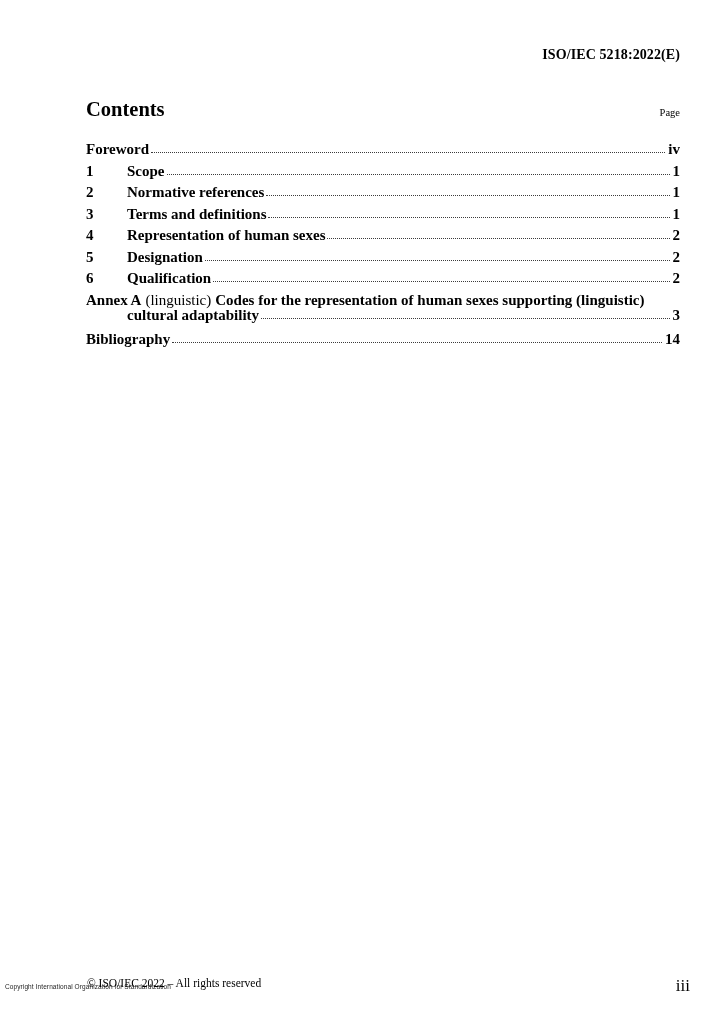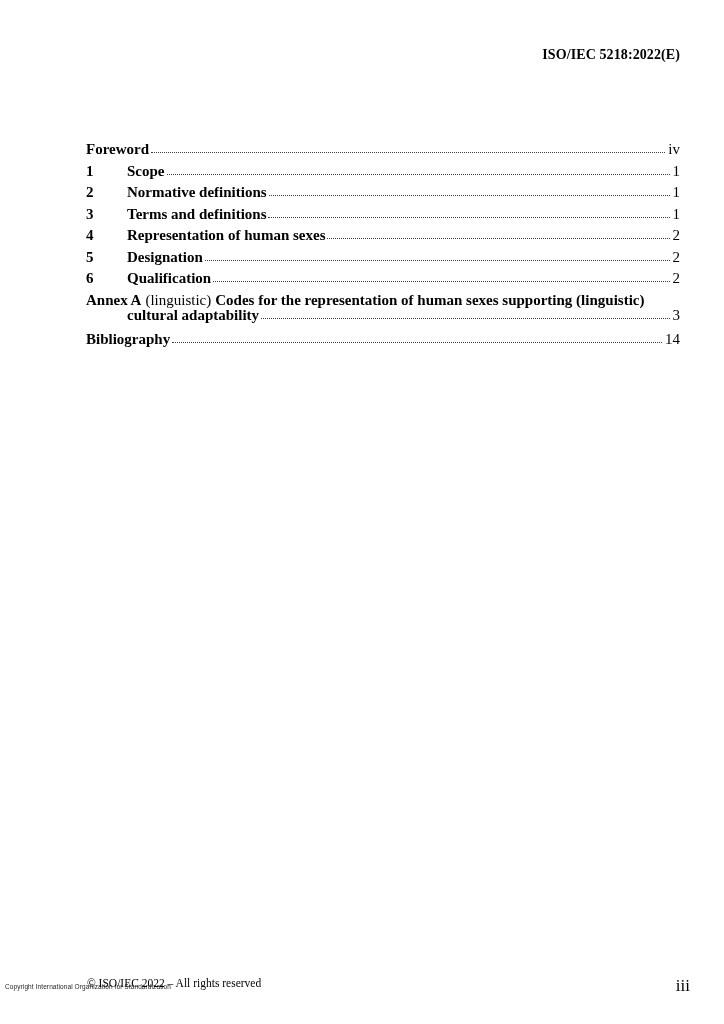--- a/index.html
+++ b/index.html
@@ -38,21 +38,21 @@
   }
   .toc-num { flex:none; width:41px; }
   .toc-indent { flex:none; width:41px; }
   .toc-label { flex:none; white-space:nowrap; }
   .leader {
     flex:1 1 auto; height:0; min-width:12px;
     border-bottom:1.4px dotted #3c3c3c;
     position:relative; top:-1px;
     margin:0 3px 0 2px;
   }
-  .toc-page { flex:none; font-weight:normal; }
+  .toc-page { flex:none; font-weight:bold; }
   .annex-line1 { margin-bottom:1.5px; }
   .annex-line2 { margin-bottom:10px; }
   .qualifier { font-weight:normal; margin:0 4px; }
 
   
   .footer-copyright {
     position:absolute; left:87px; top:977px;
     font-size:11.5px; white-space:nowrap;
   }
   .footer-page {
@@ -65,39 +65,43 @@
     color:#1d1d1d; white-space:nowrap; letter-spacing:0.1px;
   }
 </style>
 </head>
 <body>
 
 <div class="page">
 
   <div class="doc-header">ISO/IEC 5218:2022(E)</div>
 
+  <div class="contents-head">
+    <span class="contents-title">Contents</span>
+    <span class="page-col-label">Page</span>
+  </div>
 
   <div class="toc">
 
     <div class="toc-row">
       <span class="toc-label">Foreword</span>
       <span class="leader"></span>
       <span class="toc-page">iv</span>
     </div>
 
     <div class="toc-row">
       <span class="toc-num">1</span>
       <span class="toc-label">Scope</span>
       <span class="leader"></span>
       <span class="toc-page">1</span>
     </div>
 
     <div class="toc-row">
       <span class="toc-num">2</span>
-      <span class="toc-label">Normative definitions</span>
+      <span class="toc-label">Normative references</span>
       <span class="leader"></span>
       <span class="toc-page">1</span>
     </div>
 
     <div class="toc-row">
       <span class="toc-num">3</span>
       <span class="toc-label">Terms and definitions</span>
       <span class="leader"></span>
       <span class="toc-page">1</span>
     </div>

